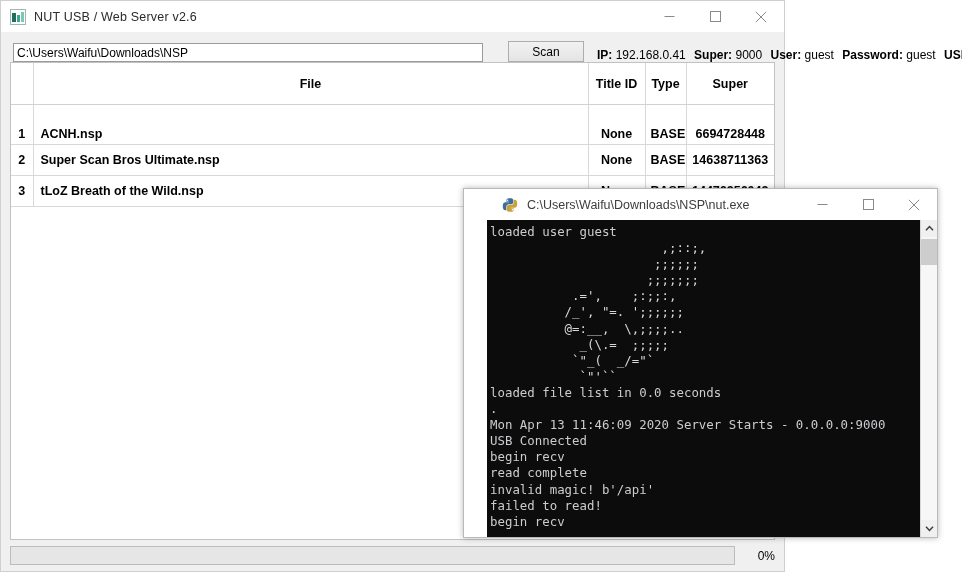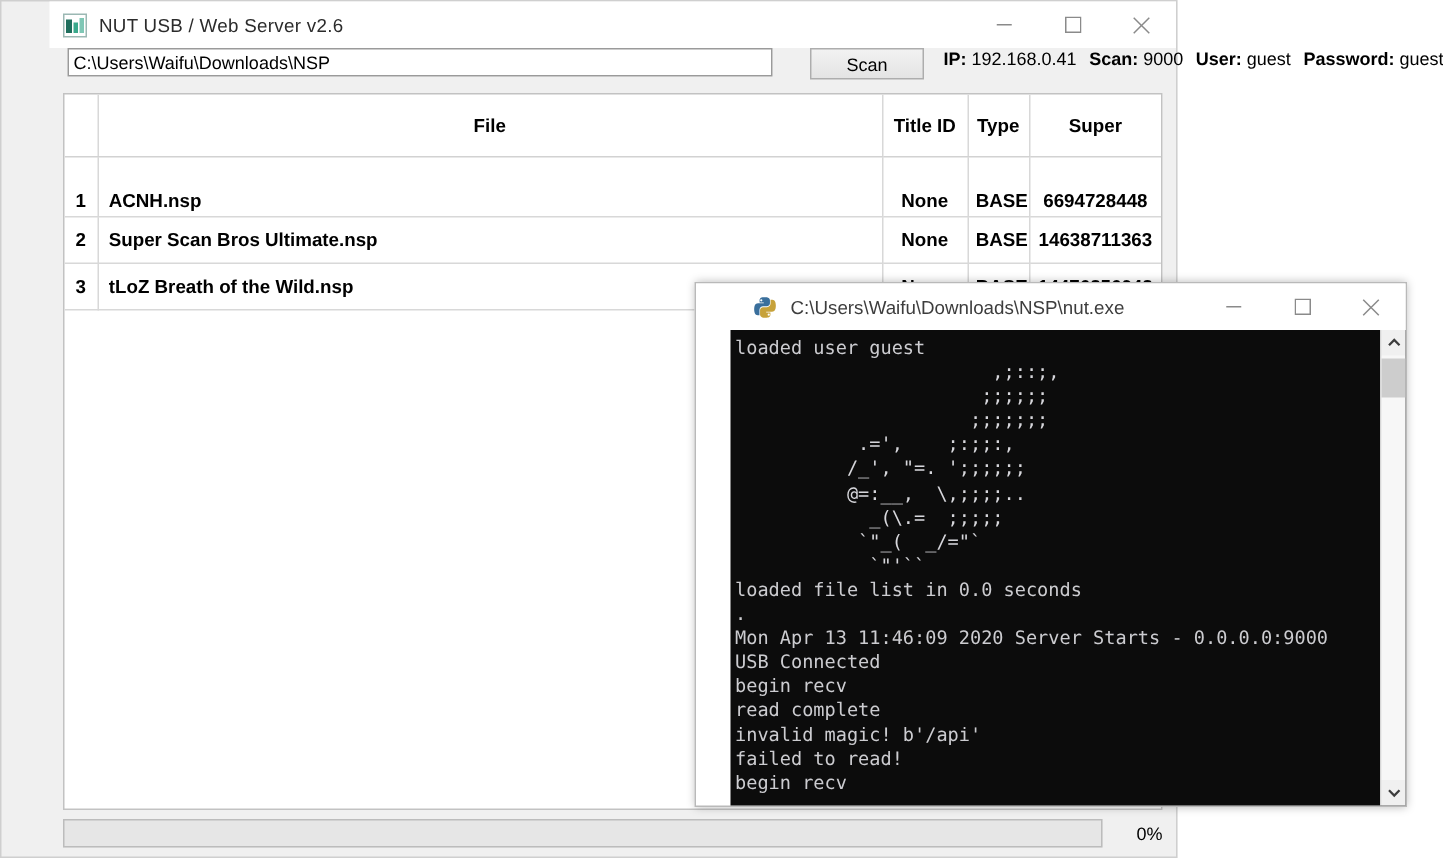--- a/index.html
+++ b/index.html
@@ -21,21 +21,20 @@
   #app-window {
     position: absolute;
     left: 0; top: 0;
     width: 785px;
     height: 572px;
     background: #f0f0f0;
     border: 1px solid #cfcfcf;
     box-sizing: border-box;
     display: flex;
     flex-direction: column;
-    padding-left: 32px;
   }
 
   
   .titlebar {
     height: 31px;
     background: #ffffff;
     display: flex;
     align-items: center;
     flex: none;
     position: relative;
@@ -77,21 +76,21 @@
     align-items: center;
     justify-content: center;
   }
   .win-btn svg { display: block; }
 
   
   .toolbar {
     height: 30px;
     flex: none;
     display: flex;
-    align-items: flex-start;
+    align-items: flex-end;
     padding: 0 6px;
     background: #f0f0f0;
     box-sizing: border-box;
     border-radius: 12px;
   }
   .path-input {
     flex: none;
     width: 470px;
     height: 19px;
     line-height: 19px;
@@ -338,21 +337,21 @@
       </div>
     </div>
   </div>
 
   <div class="toolbar">
     <div class="path-input" title="C:\Users\Waifu\Downloads\NSP">C:\Users\Waifu\Downloads\NSP</div>
     <div class="scan-btn">Scan</div>
     <div class="status-info">
       <b>IP:</b>
       <span>192.168.0.41</span><span class="sp"></span>
-      <b>Scan:</b>
+      <b>Super:</b>
       <span>9000</span><span class="sp"></span>
       <b>User:</b>
       <span>guest</span><span class="sp"></span>
       <b>Password:</b>
       <span>guest</span><span class="sp"></span>
       <b>USB:</b>
       <span>connected</span>
     </div>
   </div>
 

